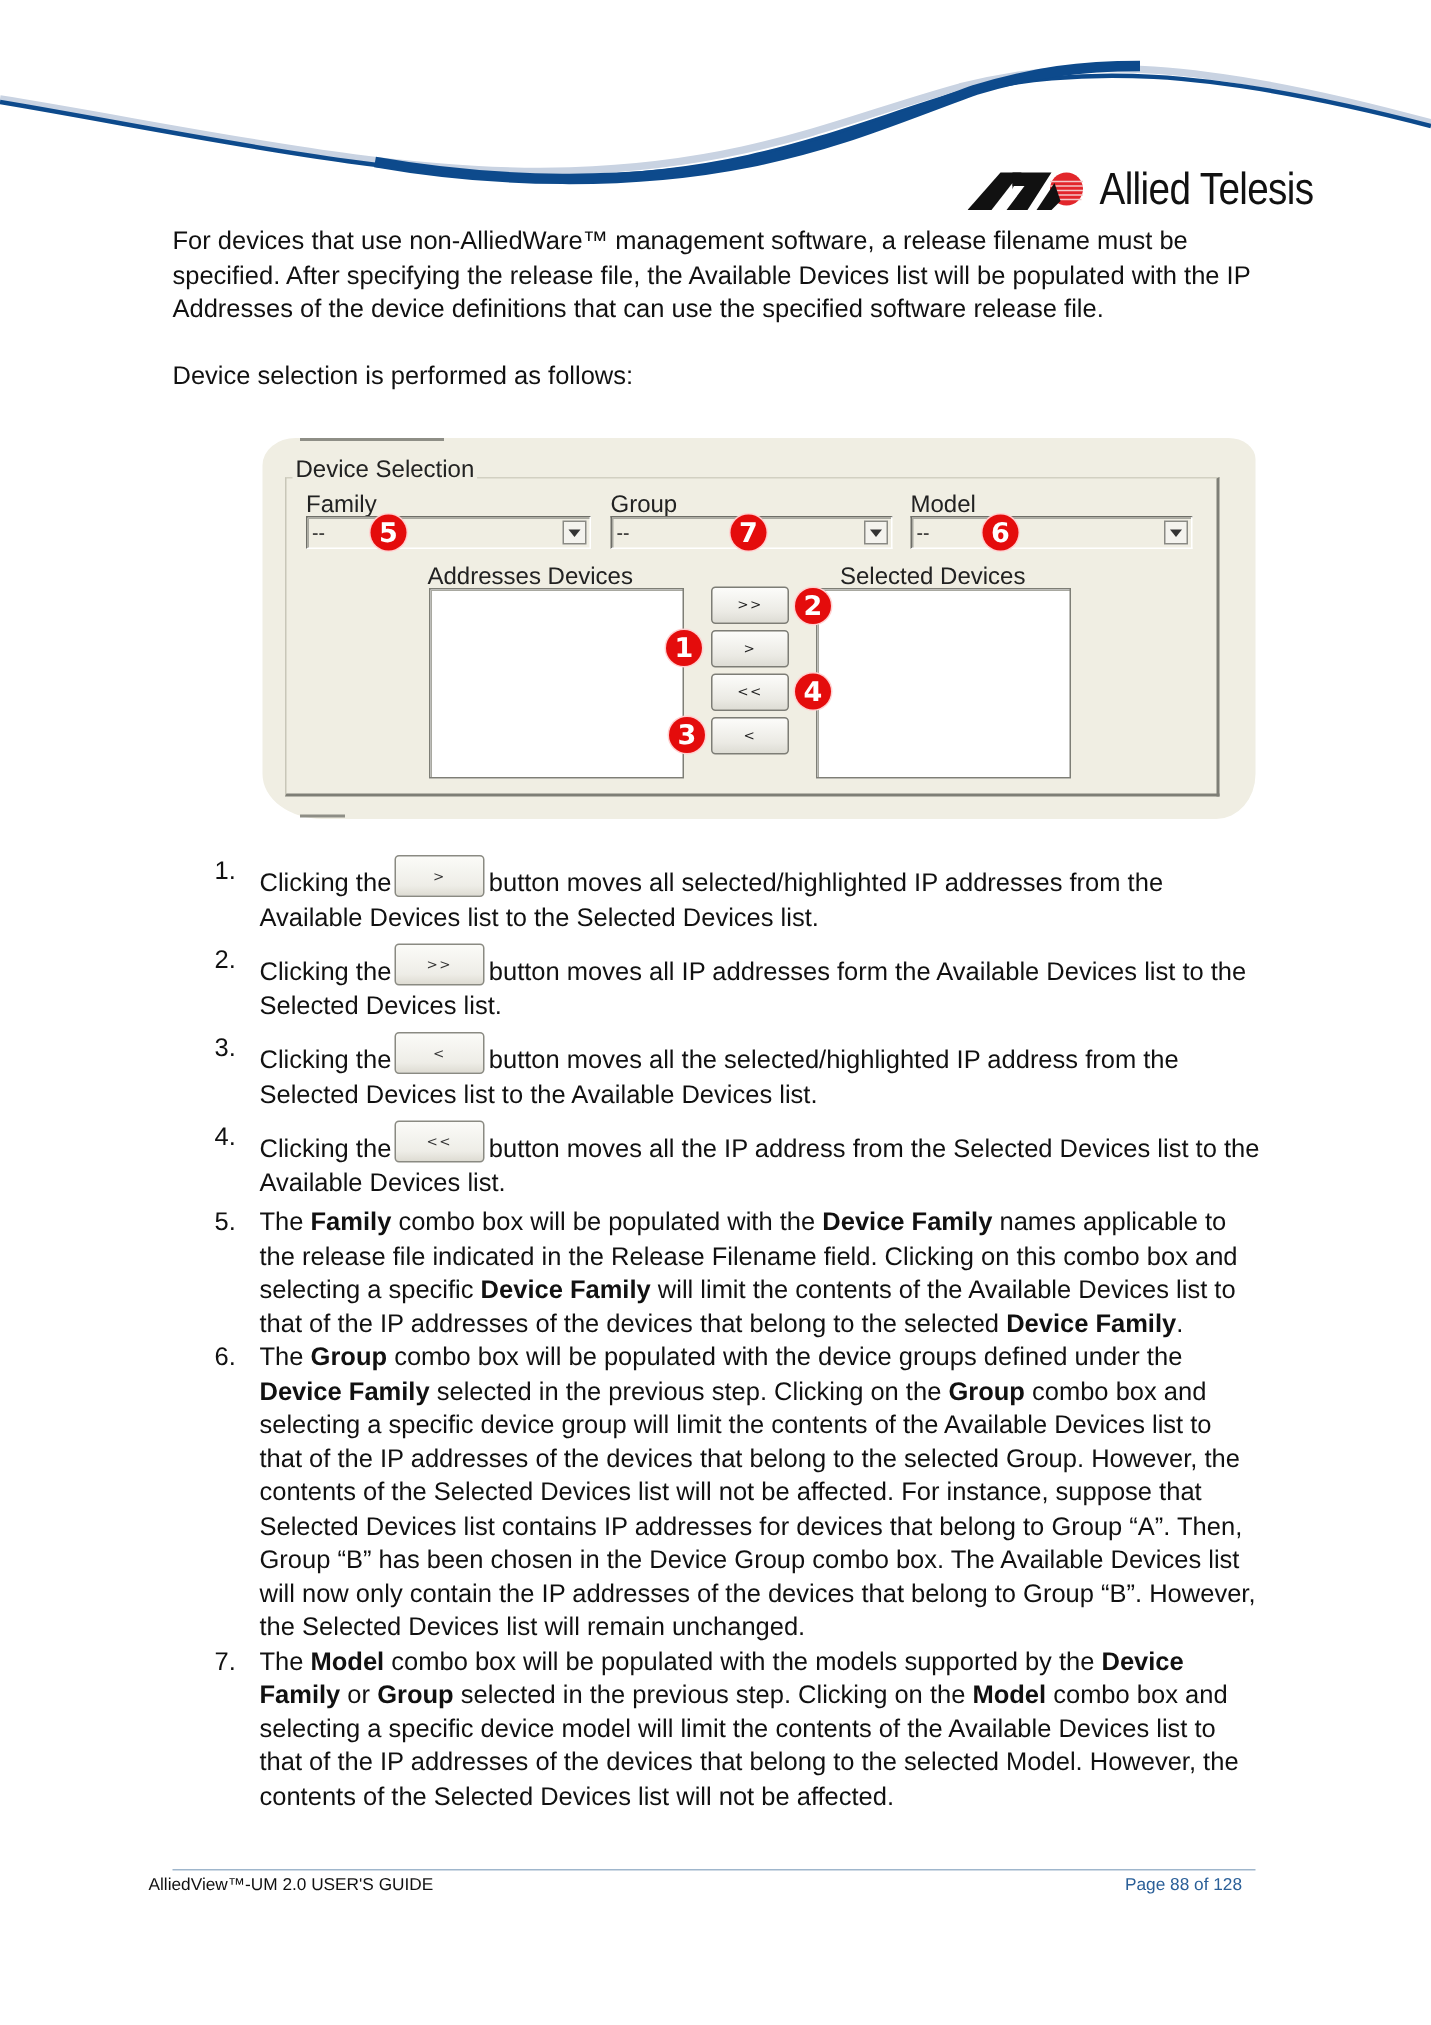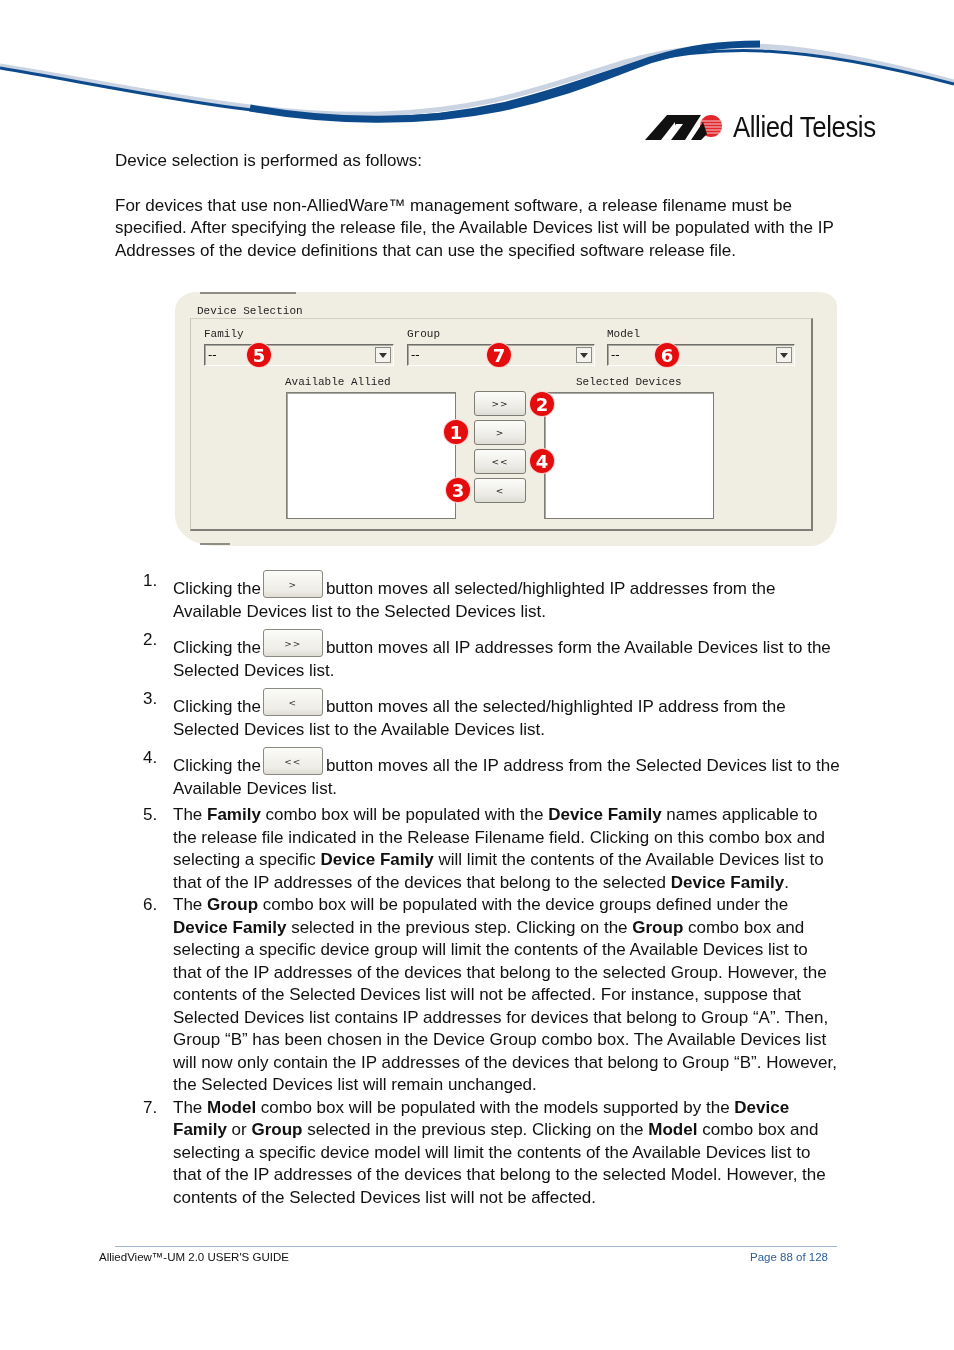--- a/index.html
+++ b/index.html
@@ -20,21 +20,21 @@
   #intro p { margin: 0; }
   #intro p + p { margin-top: 22px; }
 
   
   #panel-bg { position: absolute; left: 175px; top: 292px; width: 662px; height: 254px; background: #f0eee3;
               border-radius: 22px 18px 26px 40px / 18px 14px 30px 30px; }
   #panel-tab { position: absolute; left: 200px; top: 292px; width: 96px; height: 2px; background: #8e8e86; }
   #panel-foot { position: absolute; left: 200px; top: 543px; width: 30px; height: 2px; background: #8e8e86; }
   #fieldset { position: absolute; left: 190px; top: 318px; width: 620px; height: 210px;
               border-left: 1px solid #c8c6b8; border-right: 2px solid #7e7e76; border-bottom: 2px solid #7e7e76; border-top: 1px solid #d2d0c2; }
-  .ui-label { position: absolute; font-family: Liberation Mono, monospace; font-size: 11px; color: #222; white-space: nowrap; }
+  .ui-label { position: absolute; font-family: Liberation Sans, sans-serif; font-size: 16px; color: #222; white-space: nowrap; }
   #fieldset-legend { left: 195px; top: 305px; background: #f0eee3; padding: 0 2px; }
 
   .combo { position: absolute; height: 22px; background: #f0eee3; border: 1px solid #7f9db9; border-color: #8f8f88; box-sizing: border-box;
            border-top-color: #6e6e68; border-left-color: #6e6e68; border-bottom-color: #fff; border-right-color: #fff; box-shadow: inset 1px 1px 0 #a8a8a0; }
   .combo .val { position: absolute; left: 3px; top: 3px; font-size: 12px; font-family: "DejaVu Sans", sans-serif; color: #111; }
   .combo .arrow { position: absolute; right: 2px; top: 2px; width: 16px; height: 16px; background: #f4f3ee; border: 1px solid #8a8a84; box-sizing: border-box;
                   display: flex; align-items: center; justify-content: center; }
   .combo .arrow::after { content: ""; border-left: 4px solid transparent; border-right: 4px solid transparent; border-top: 5px solid #333; }
 
   .listbox { position: absolute; background: #fff; border: 1px solid #7e7e76; box-sizing: border-box; box-shadow: inset 1px 1px 0 #a8a8a0; }
@@ -83,22 +83,22 @@
       <line x1="55" y1="15" x2="77" y2="15"></line>
         <line x1="55" y1="18" x2="77" y2="18"></line>
         <line x1="56" y1="21" x2="76" y2="21"></line>
     </g>
     <polygon points="46,28 58,10 62,22 56,28" fill="#111"></polygon>
   </svg>
   <span class="wordmark">Allied Telesis</span>
 </div>
 
 <div id="intro" class="body-text">
+  <p>For devices that use non-AlliedWare™ management software, a release filename must be specified. After specifying the release file, the Available Devices list will be populated with the IP Addresses of the device definitions that can use the specified software release file.</p>
   <p>Device selection is performed as follows:</p>
-  <p>For devices that use non-AlliedWare™ management software, a release filename must be specified. After specifying the release file, the Available Devices list will be populated with the IP Addresses of the device definitions that can use the specified software release file.</p>
 </div>
 
 <div id="panel-bg"></div>
 <div id="panel-tab"></div>
 <div id="panel-foot"></div>
 <div id="fieldset"></div>
 <span id="fieldset-legend" class="ui-label">Device Selection</span>
 
 <span class="ui-label" style="left:204px;top:328px;">Family</span>
 <div class="combo" style="left:204px;top:344px;width:190px;">
@@ -114,24 +114,24 @@
 </div>
 <div class="badge" style="left:487px;top:343px;">7</div>
 
 <span class="ui-label" style="left:607px;top:328px;">Model</span>
 <div class="combo" style="left:607px;top:344px;width:188px;">
   <span class="val">--</span>
   <span class="arrow"></span>
 </div>
 <div class="badge" style="left:655px;top:343px;">6</div>
 
-<span class="ui-label" style="left:285px;top:376px;">Available Allied</span>
+<span class="ui-label" style="left:285px;top:376px;">Addresses Devices</span>
 <div class="listbox" style="left:286px;top:392px;width:170px;height:127px;"></div>
 
-<span class="ui-label" style="left:576px;top:376px;">Selected Devices</span>
+<span class="ui-label" style="left:560px;top:376px;">Selected Devices</span>
 <div class="listbox" style="left:544px;top:392px;width:170px;height:127px;"></div>
 
 <div class="move-btn" style="left:474px;top:391px;">&gt;&gt;</div>
 <div class="move-btn" style="left:474px;top:420px;">&gt;</div>
 <div class="move-btn" style="left:474px;top:449px;">&lt;&lt;</div>
 <div class="move-btn" style="left:474px;top:478px;">&lt;</div>
 
 <div class="badge" style="left:530px;top:392px;">2</div>
 <div class="badge" style="left:444px;top:420px;">1</div>
 <div class="badge" style="left:530px;top:449px;">4</div>

